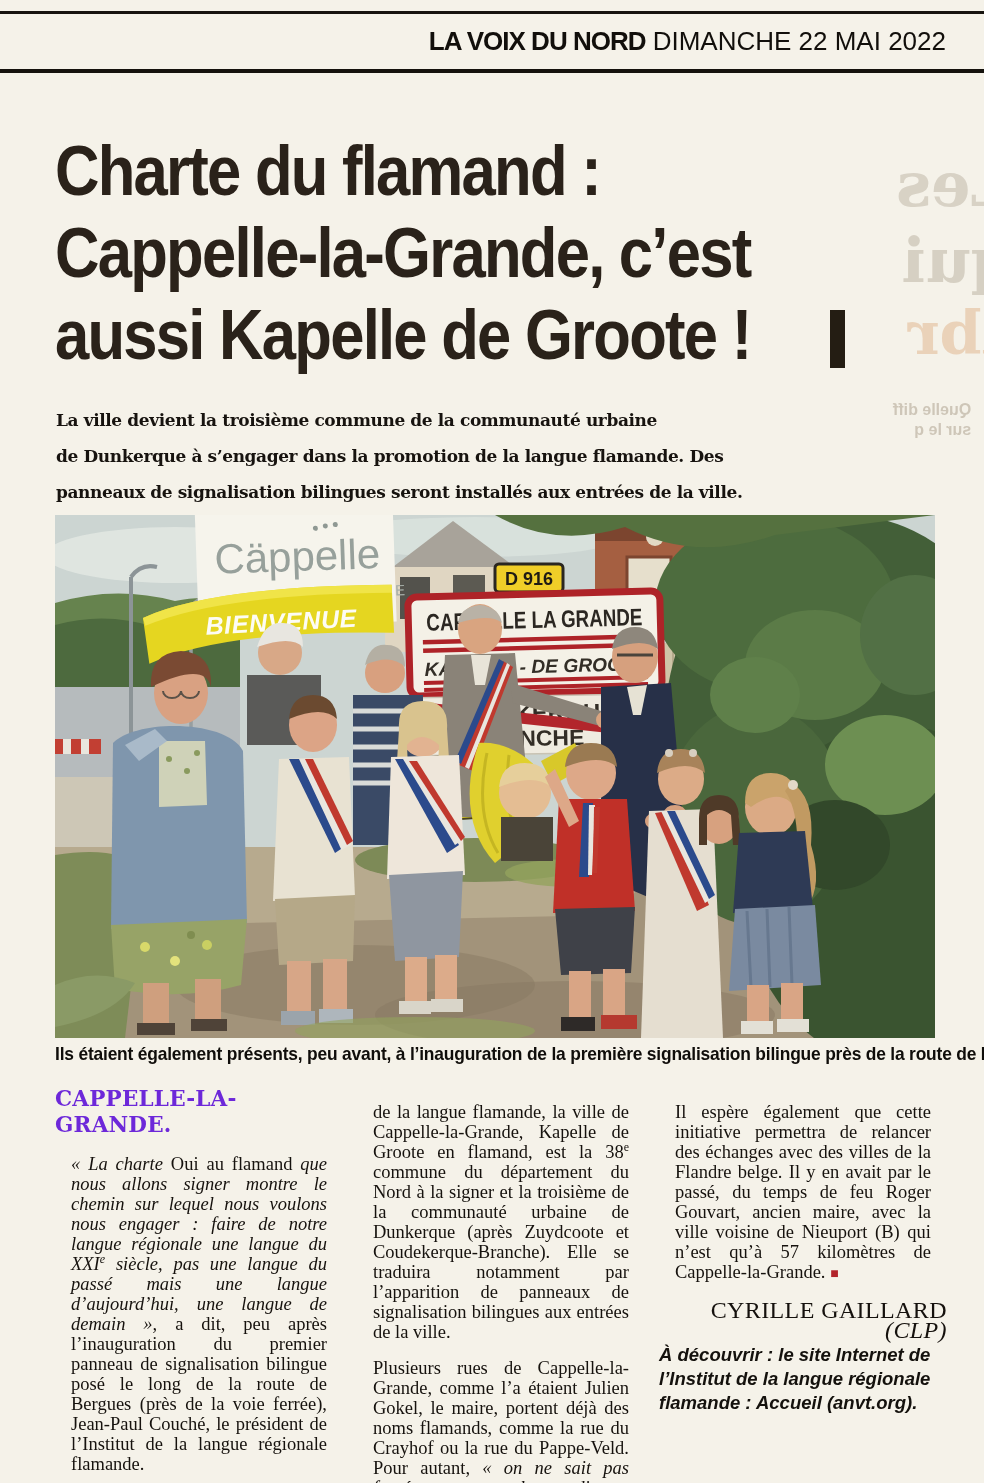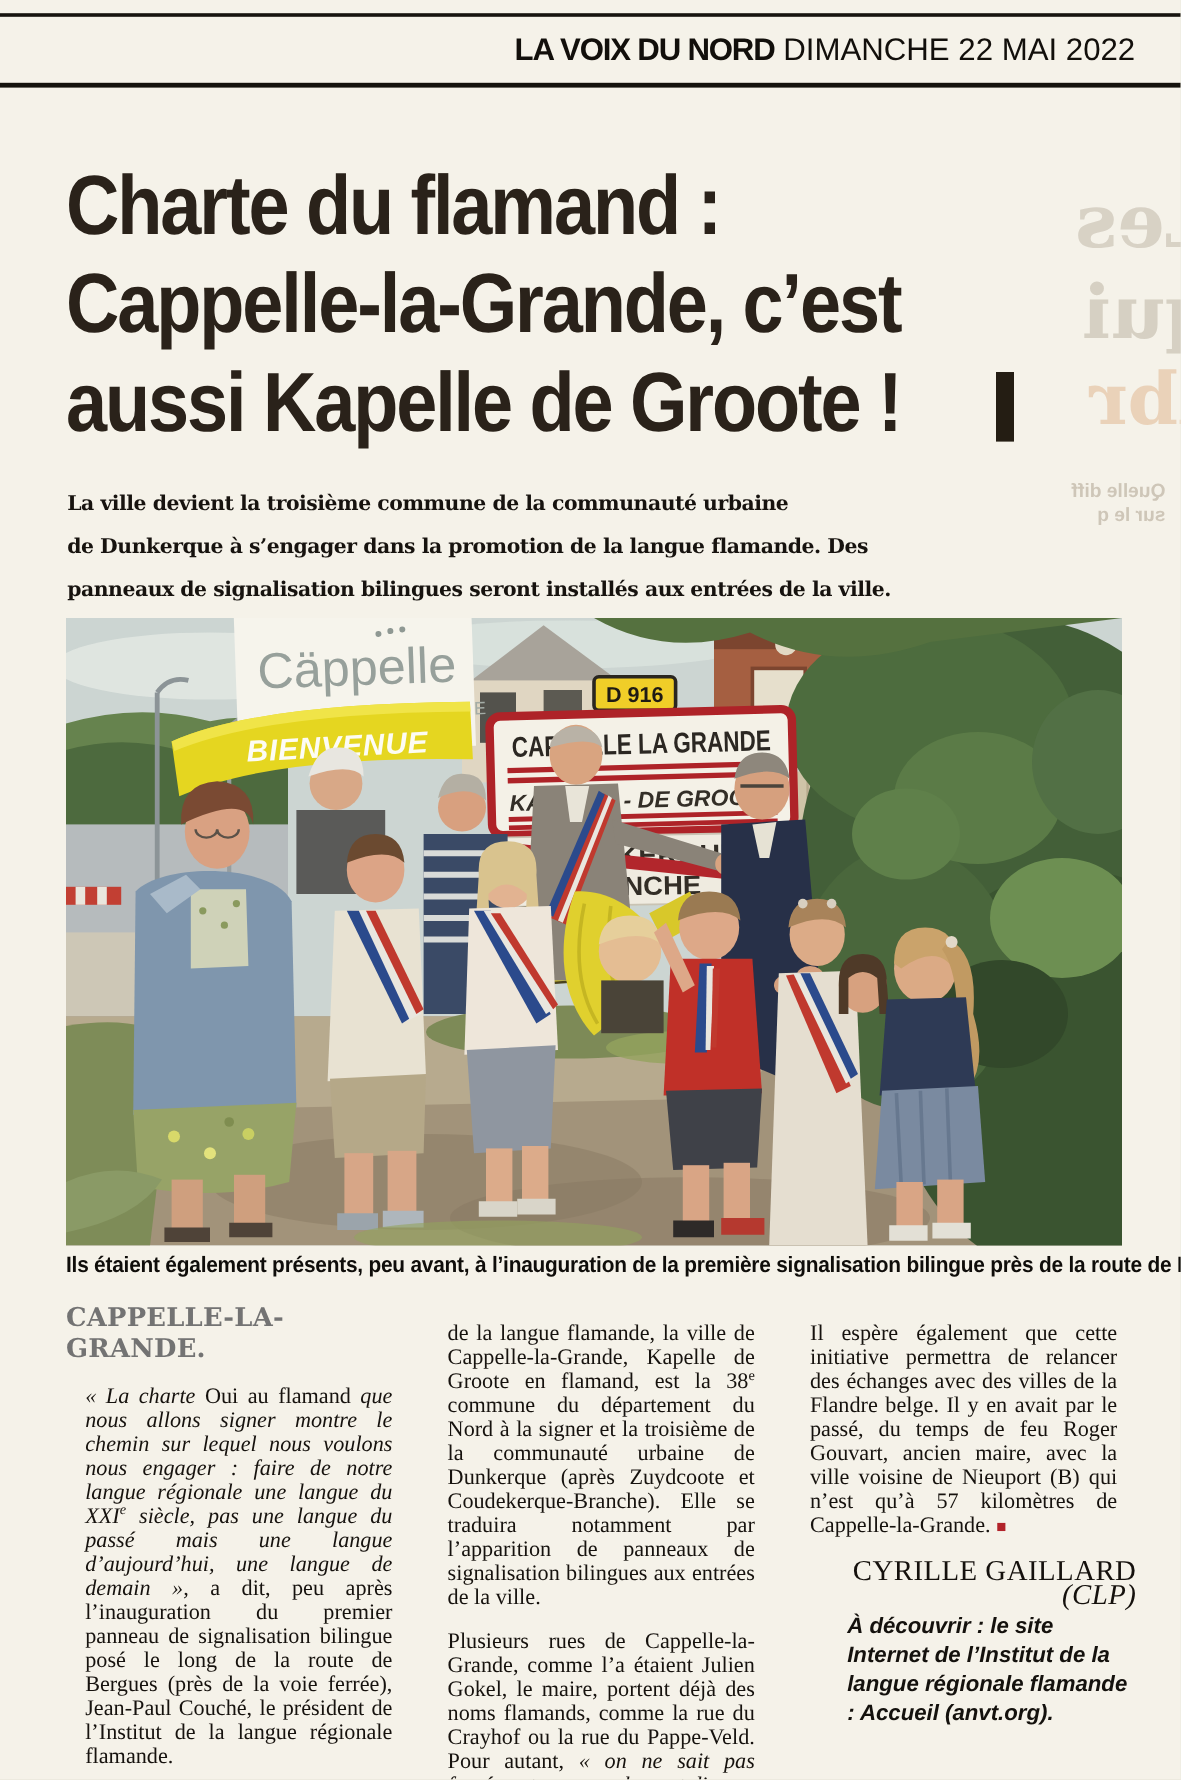--- a/index.html
+++ b/index.html
@@ -21,30 +21,30 @@
   .photo{position:absolute;left:55px;top:515px;width:880px;height:523px;}
   .caption{position:absolute;left:55px;top:1043px;width:920px;
            font-family:"Liberation Sans",sans-serif;font-weight:bold;font-size:18.5px;
            color:#0f0d0a;letter-spacing:-.2px;transform:scaleX(.94);transform-origin:left;
            white-space:nowrap;}
   .cols{position:absolute;left:55px;top:1086px;width:892px;display:flex;gap:14px;}
   .col{width:288px;font-size:18.5px;line-height:20px;text-align:justify;color:#16120e;}
   .col p{margin:16px;}
   .it{font-style:italic;}
   sup{font-size:12px;line-height:0;}
-  .leadin{font-family:"DejaVu Serif",serif;font-weight:bold;color:#737373;
+  .leadin{font-family:"DejaVu Serif",serif;font-weight:bold;color:#6d28d9;
           font-size:21.5px;letter-spacing:.2px;line-height:26px;margin-bottom:2px;}
   .subhead{font-family:"Liberation Sans",sans-serif;font-weight:800;font-size:20px;
            line-height:22px;color:#14110d;margin:10px 0 4px 0;white-space:pre-line;
            transform:scaleX(.96);transform-origin:left;text-align:left;}
   .redsq{color:#b2232a;font-size:14px;}
   .byline{text-align:right;font-size:24px;letter-spacing:.4px;margin-top:4px;color:#15110d;}
   .byline .clp{font-style:italic;}
   .footnote{font-family:"Liberation Sans",sans-serif;font-weight:bold;font-style:italic;
-            font-size:18.5px;line-height:24px;text-align:left;color:#14110d;margin-top:3px;margin-left:47px;}
+            font-size:18.5px;line-height:24px;text-align:left;color:#14110d;margin-top:3px;}
   .ghost{position:absolute;font-family:"DejaVu Serif",serif;font-weight:bold;
          transform:scaleX(-1);pointer-events:none;}
   .g-les{left:896px;top:148px;font-size:62px;color:rgba(150,136,116,.30);}
   .g-qui{left:902px;top:224px;font-size:62px;color:rgba(150,136,116,.32);}
   .g-libr{left:908px;top:298px;font-size:60px;color:rgba(214,150,94,.34);}
   .g-small{left:893px;top:400px;font-size:16px;line-height:20px;color:rgba(148,132,110,.40);
            white-space:pre-line;font-family:"Liberation Sans",sans-serif;}
   .edge-box{position:absolute;left:830px;top:310px;width:15px;height:58px;background:#241d13;}
 </style>
 </head>

